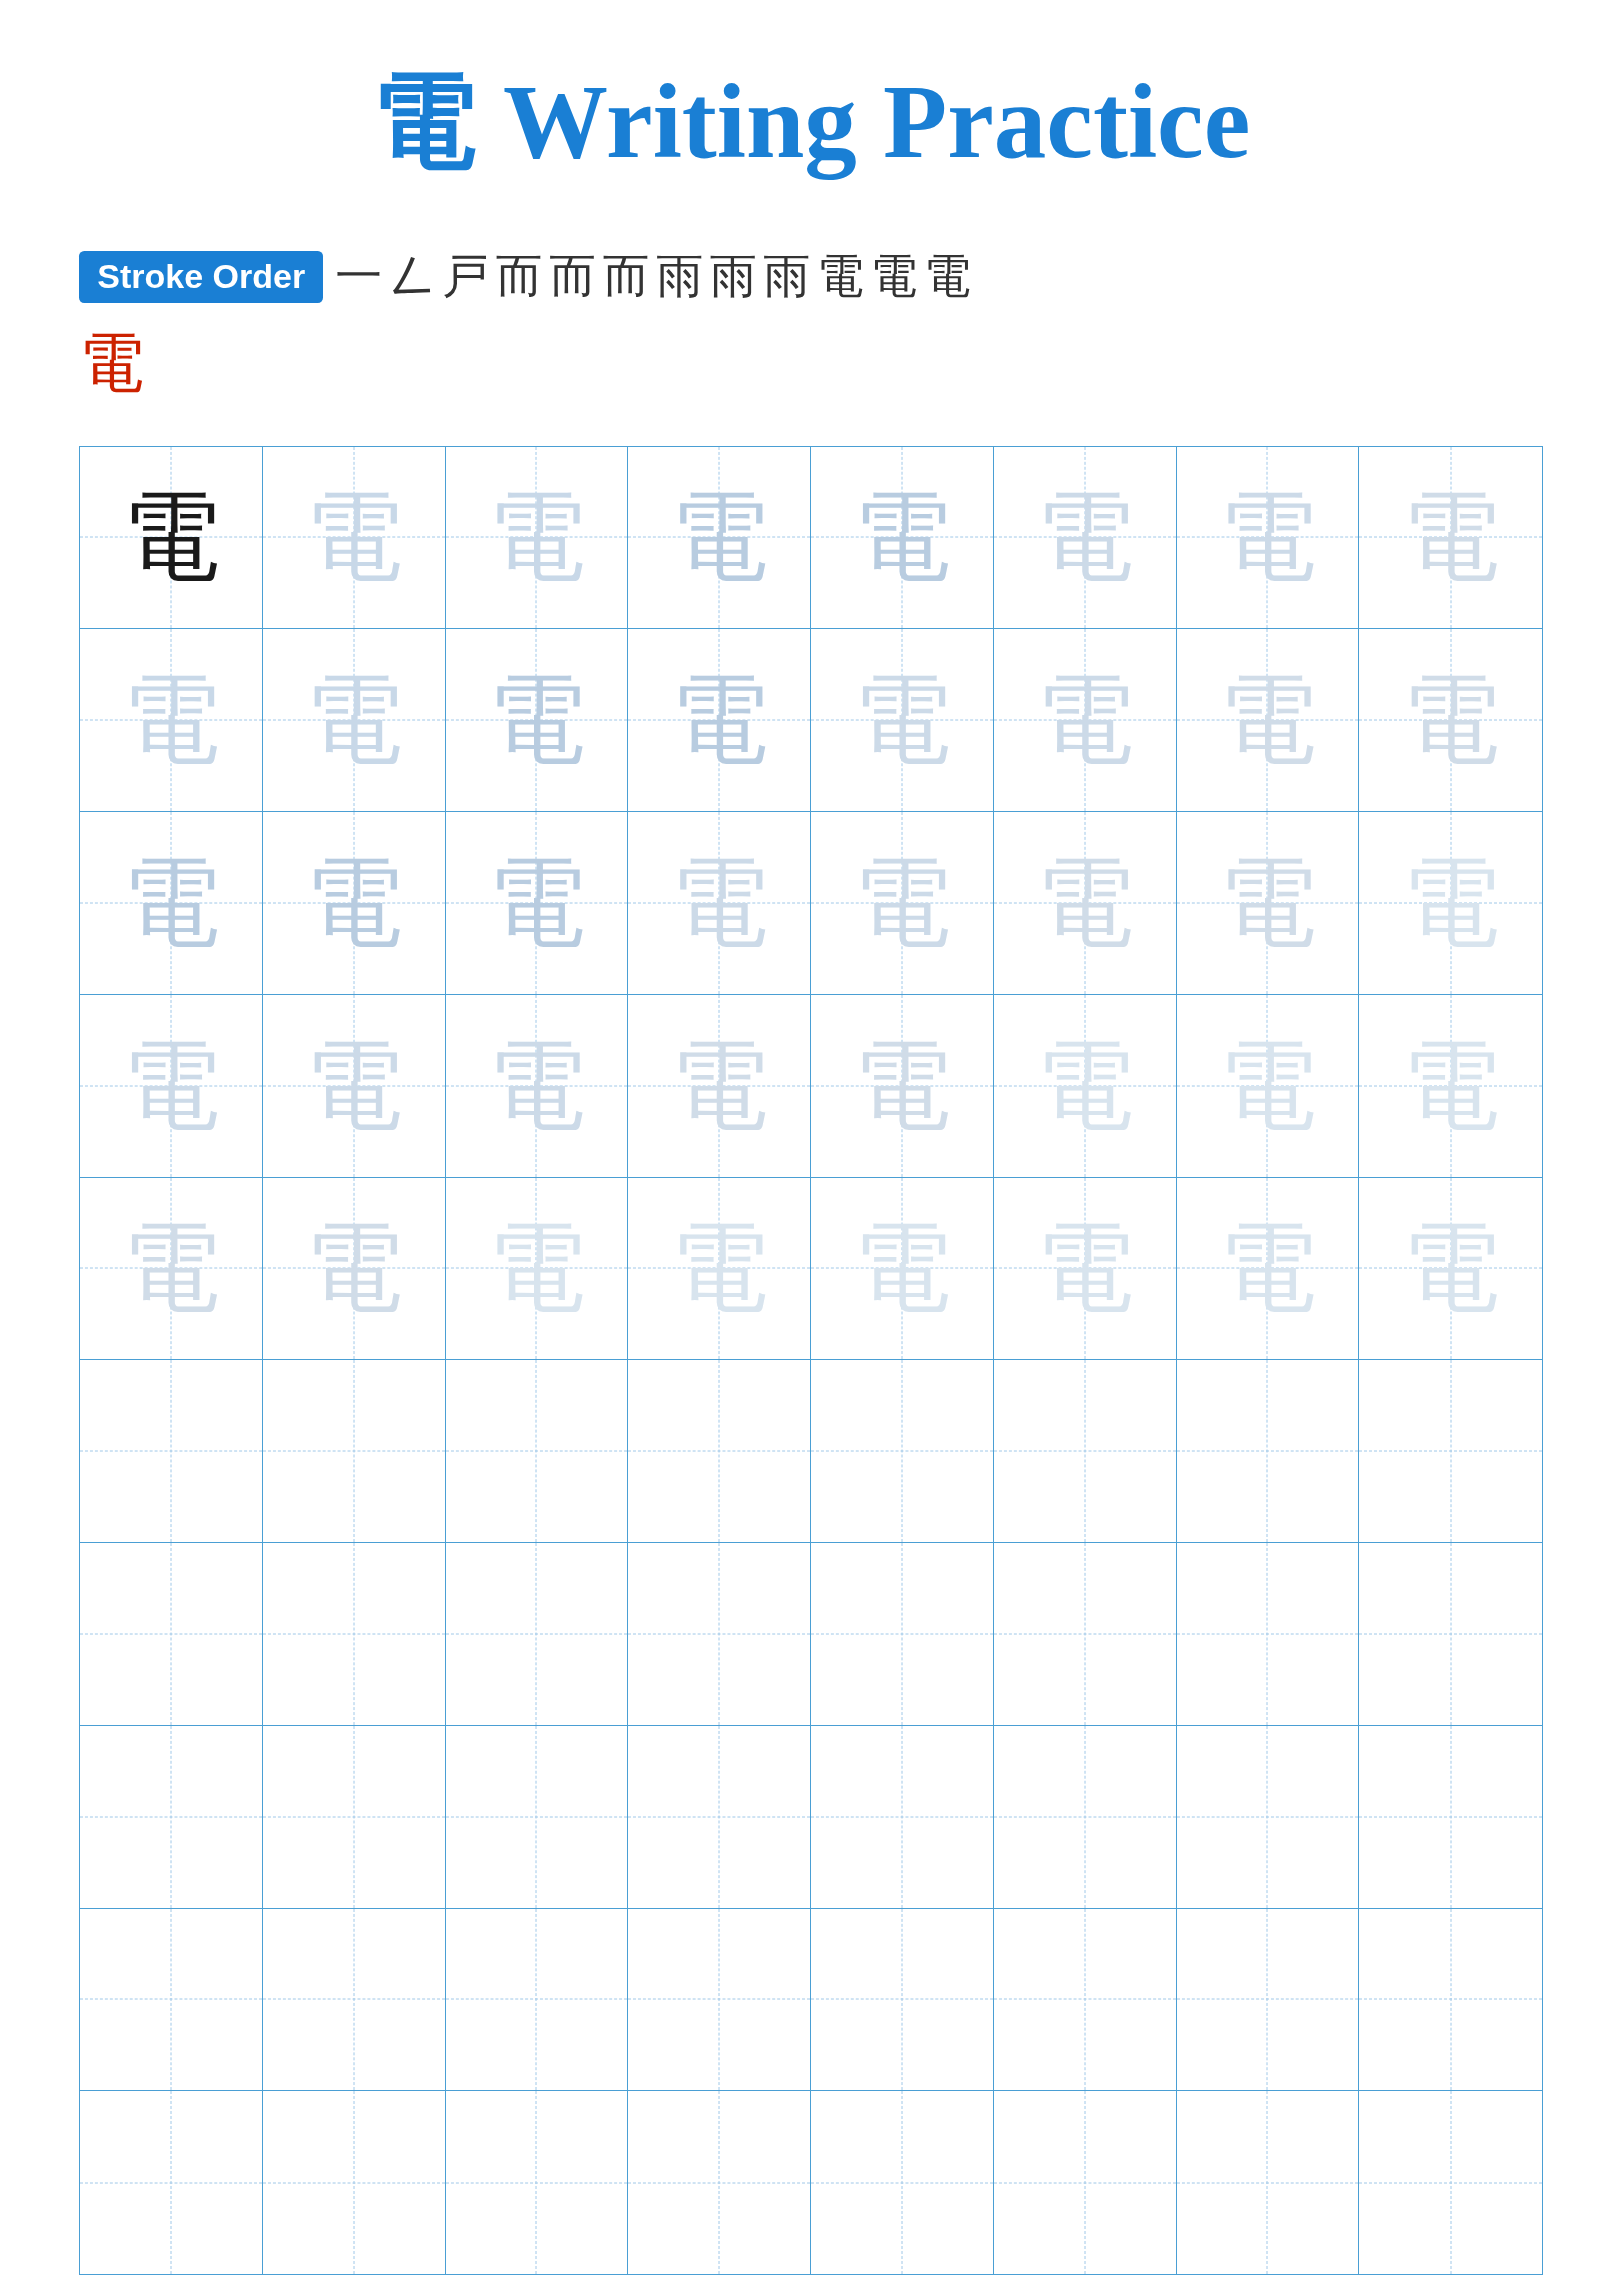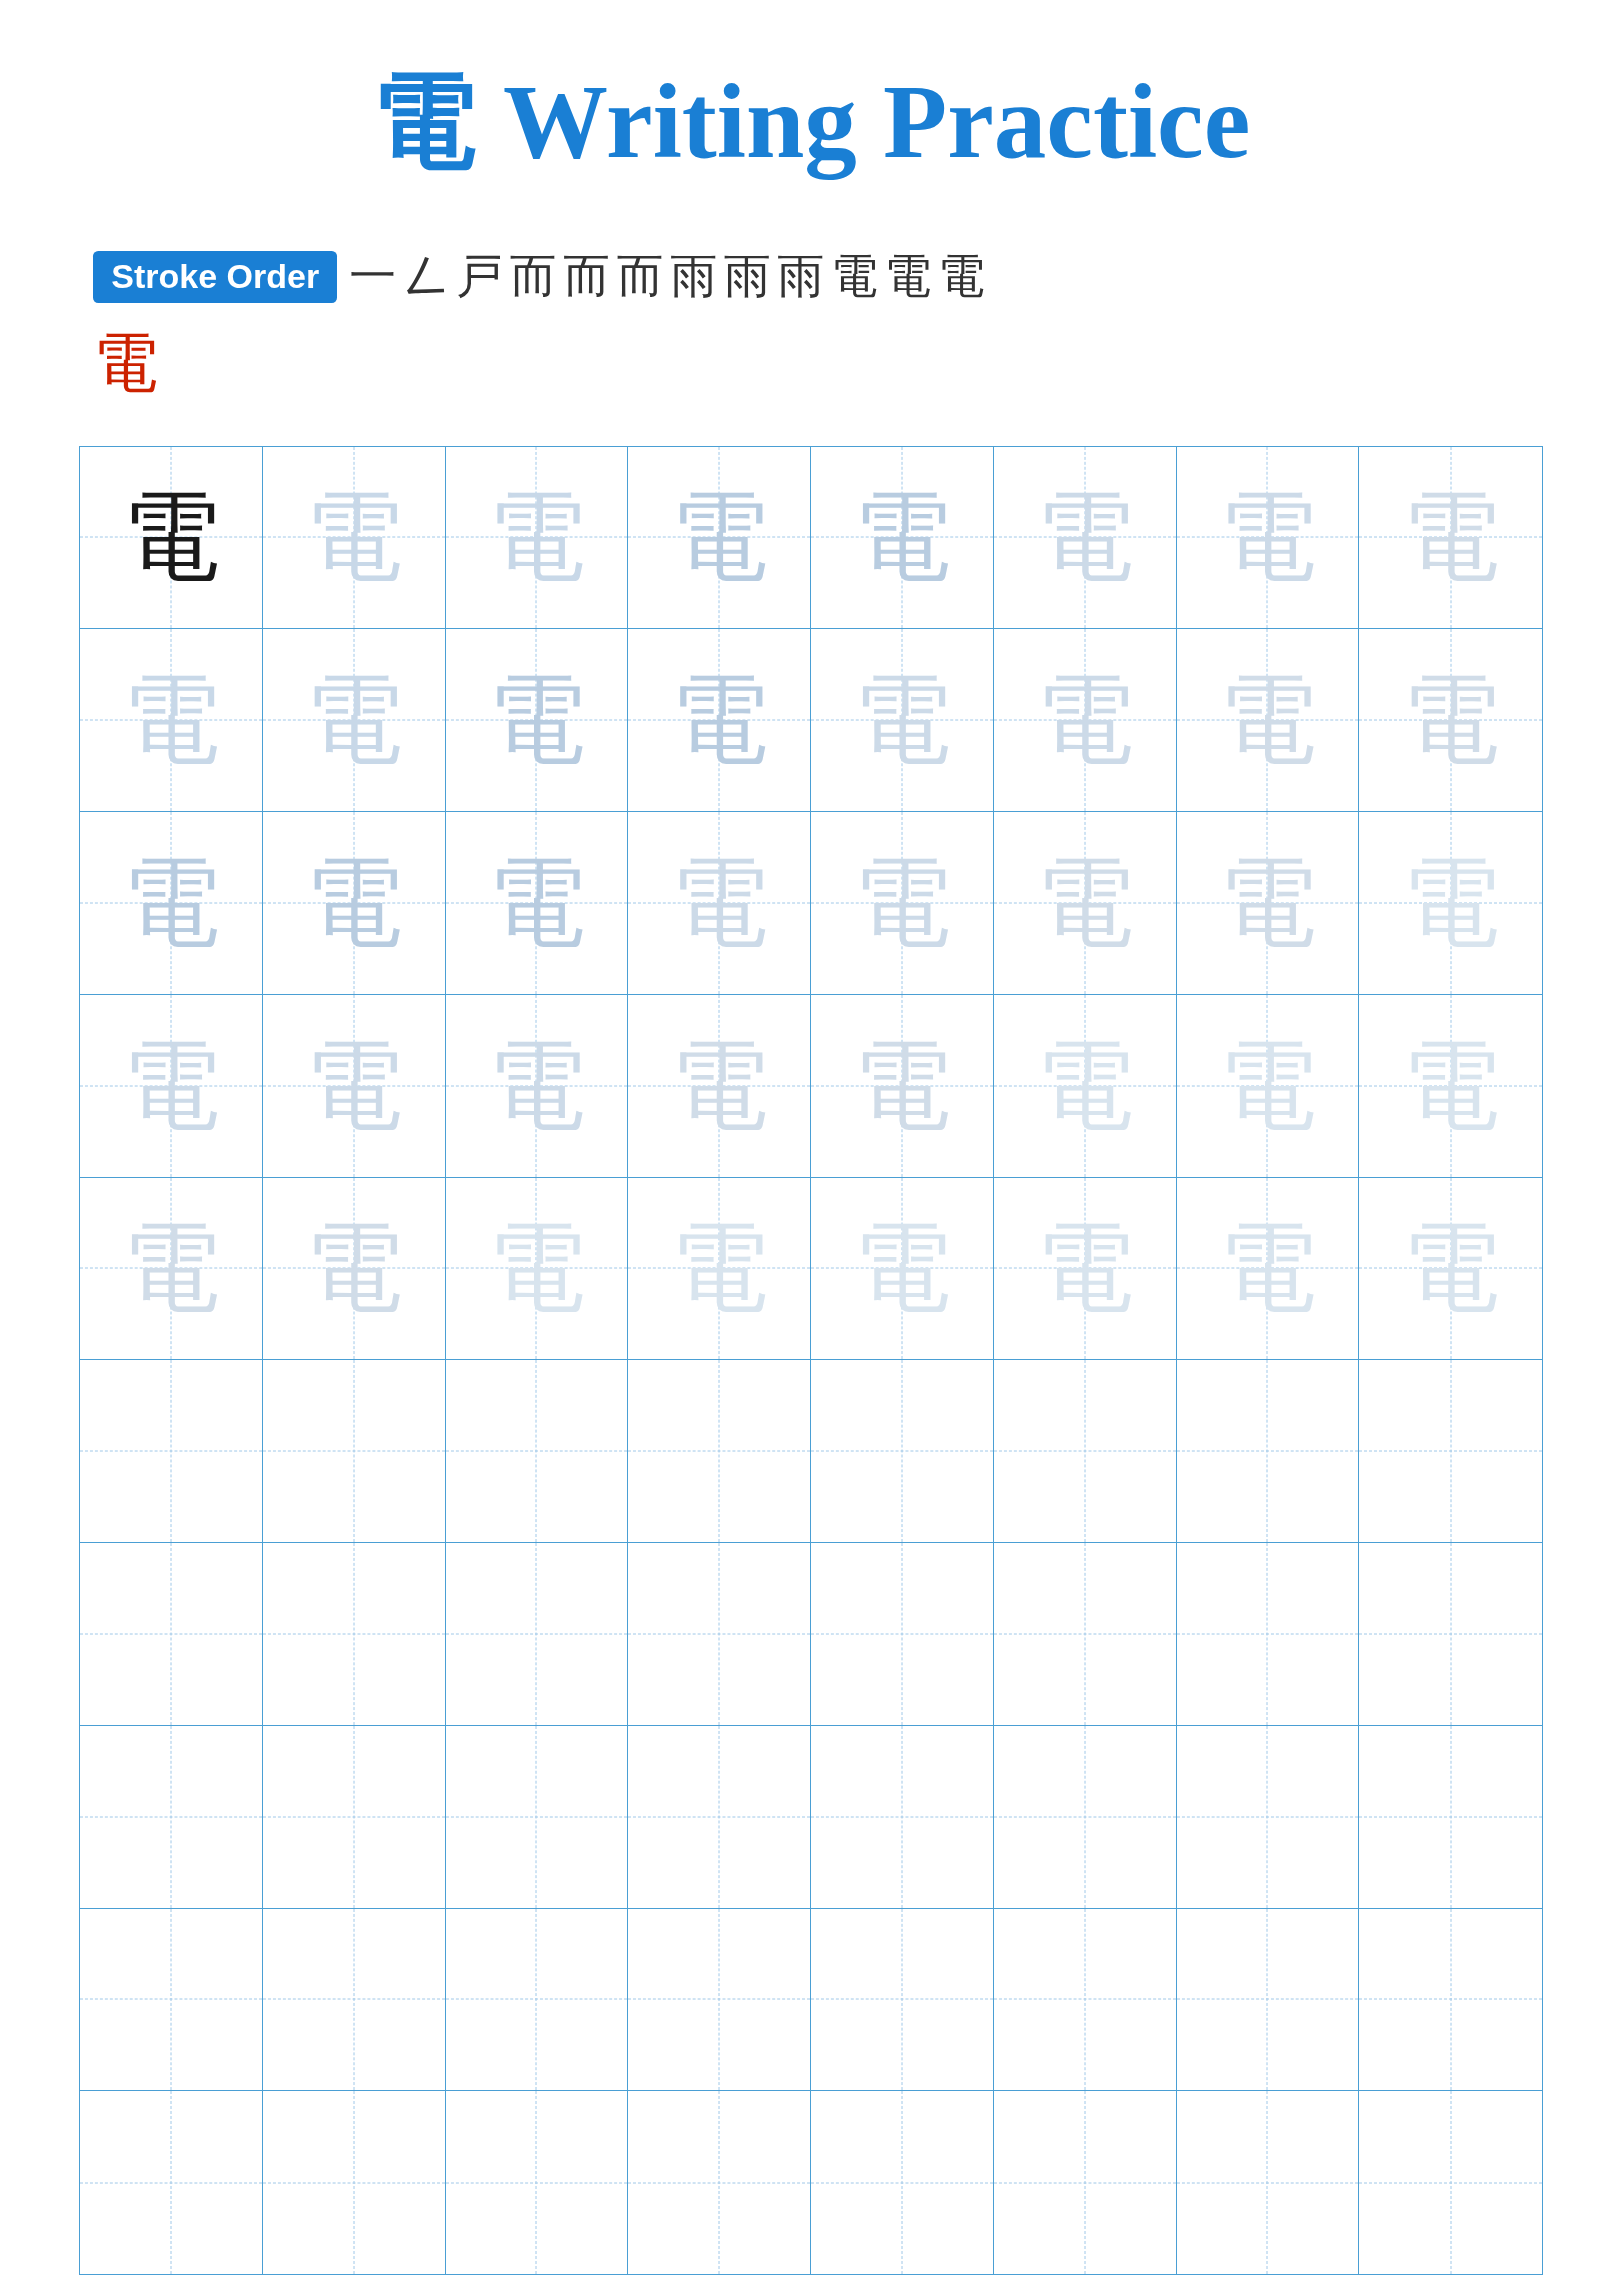--- a/index.html
+++ b/index.html
@@ -12,39 +12,38 @@
       overflow: hidden;
     }
 
     .page {
       width: 1622px;
       height: 2295px;
       background: #fff;
       padding: 52px 79px;
       display: flex;
       flex-direction: column;
-      align-items: center;
+      align-items: flex-start;
     }
 
     .title {
       font-size: 105px;
       font-weight: bold;
       color: #1a7fd4;
       text-align: center;
       margin-bottom: 52px;
       width: 100%;
     }
 
     .stroke-order-section {
       width: 100%;
       display: flex;
       flex-direction: column;
       align-items: flex-start;
       margin-bottom: 39px;
-      margin-left: 28px;
     }
 
     .stroke-order-row {
       display: flex;
       align-items: center;
       gap: 11.8px;
       flex-wrap: wrap;
     }
 
     .stroke-order-badge {

